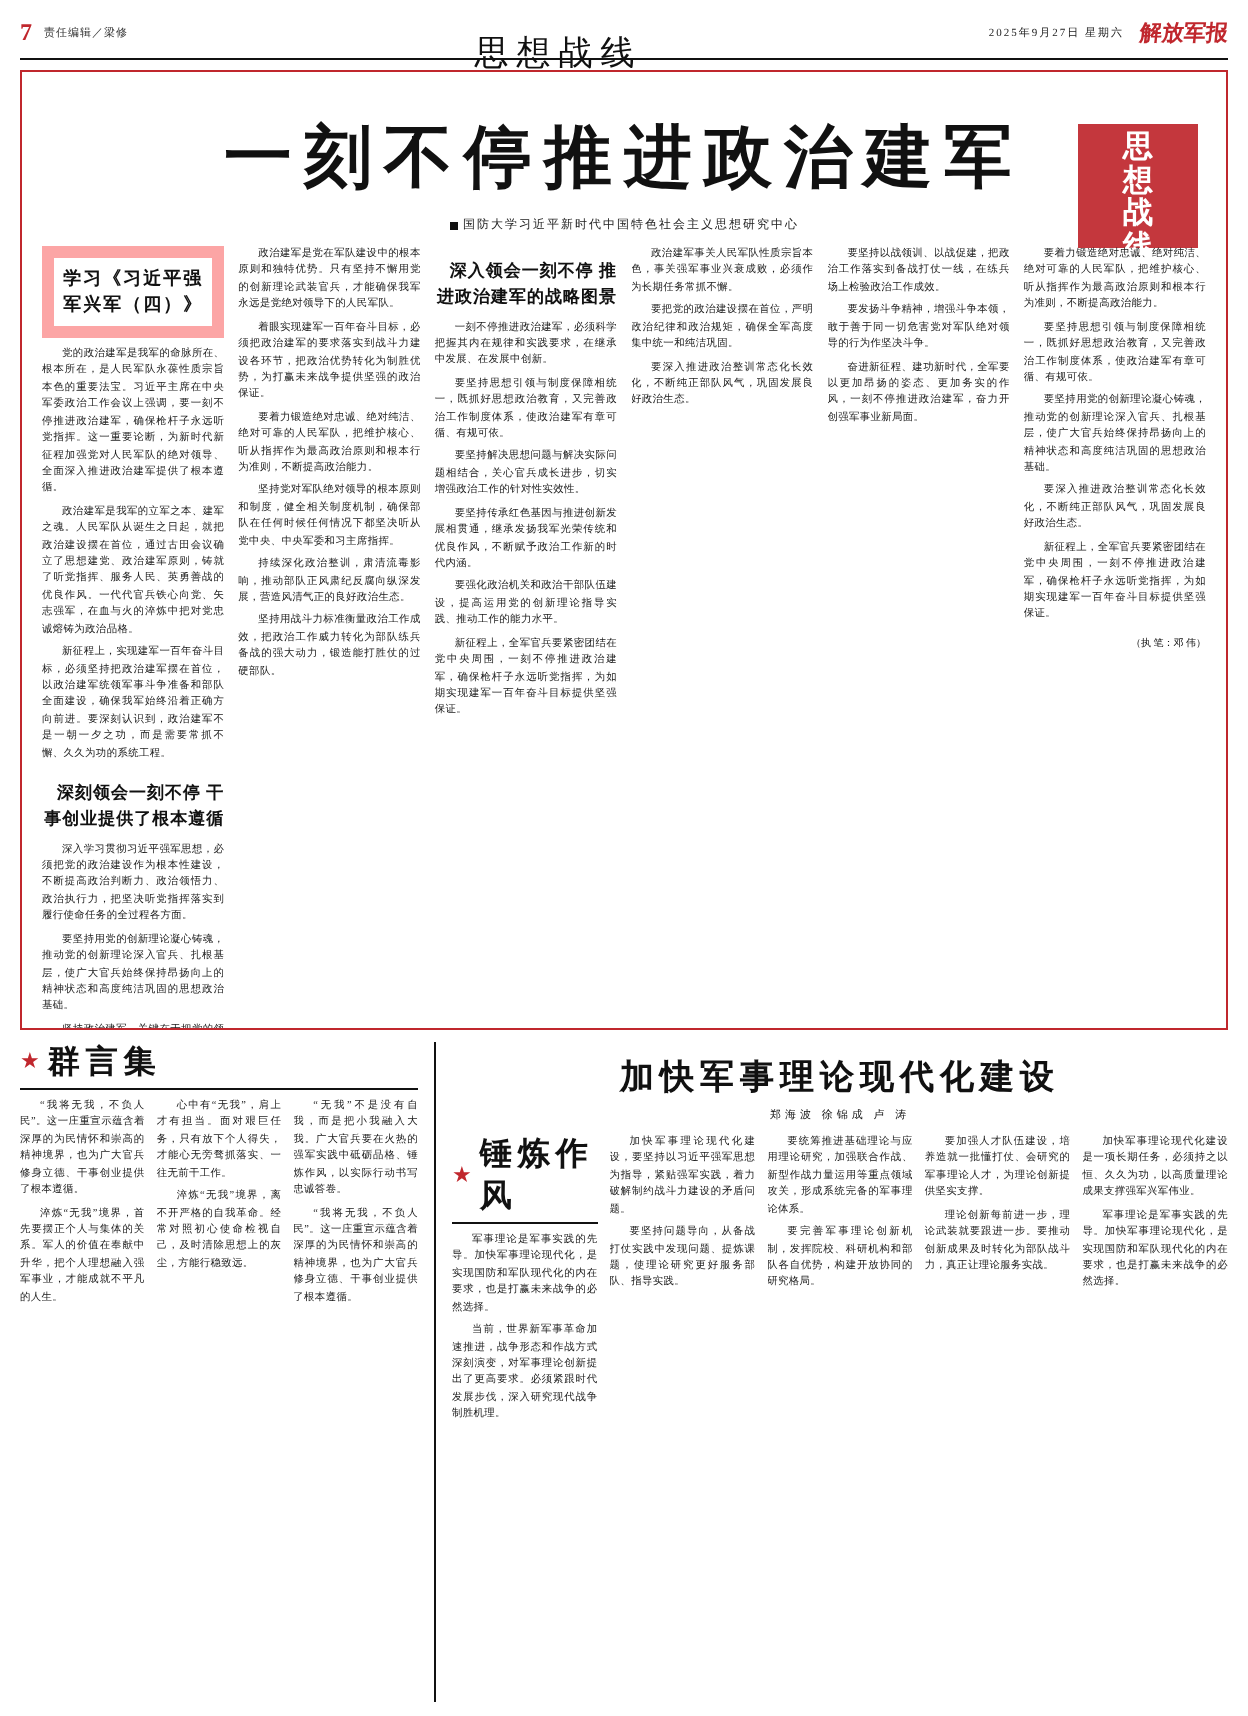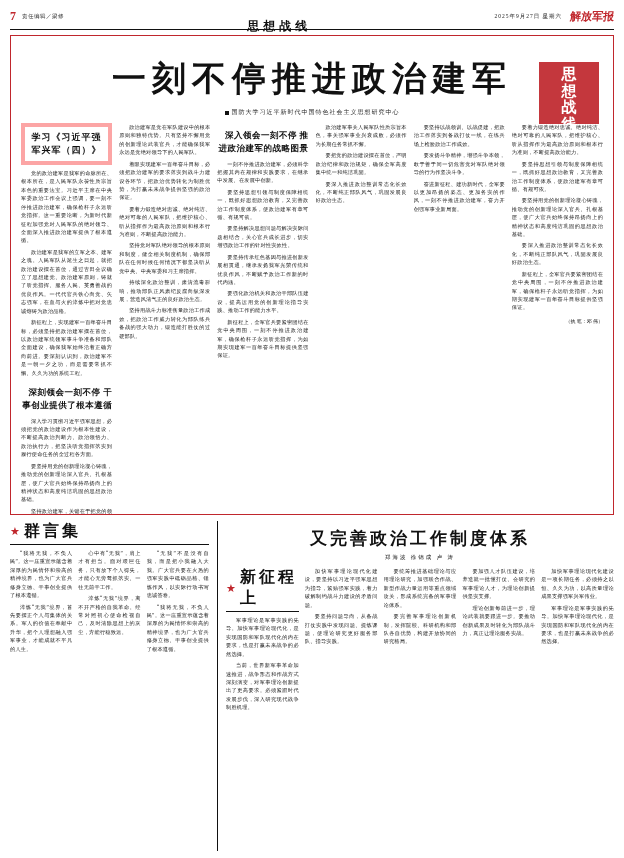--- a/index.html
+++ b/index.html
@@ -15,21 +15,21 @@
   
   .masthead{
     display:flex;align-items:center;justify-content:space-between;
     border-bottom:1.5px solid #111;
     padding-bottom:3px;
     height:20px;
   }
   .mh-left{display:flex;align-items:center;gap:6px;}
   .page-num{font-weight:bold;font-size:12px;color:#c0272d;}
   .editors{font-size:5.5px;color:#333;letter-spacing:.5px;}
-  .mh-center{font-size:12px;font-weight:bold;letter-spacing:4px;margin-top:20px;}
+  .mh-center{font-size:17px;font-weight:normal;letter-spacing:4px;margin-top:20px;}
   .mh-right{display:flex;align-items:center;gap:8px;}
   .mh-date{font-size:5.5px;color:#222;letter-spacing:1px;}
   .logo{
     font-size:11px;font-weight:bold;color:#c0272d;
     font-family:"Liberation Serif",serif;letter-spacing:0px;
     transform:skewX(-6deg);
   }
 
   
   .framed{
@@ -67,21 +67,21 @@
     text-align:center;
     opacity:.92;
   }
   .seal span{display:block;}
 
   
   .cols{display:flex;gap:7px;height:352px;margin-top:4px;}
   .col{flex:1;position:relative;}
 
   .boxtitle{
-    border:4px solid #fca5a5;
+    border:6px solid #fca5a5;
     font-size:9px;
     font-weight:bold;
     text-align:center;
     padding:4px 2px;
     letter-spacing:1px;
     margin-bottom:4px;
     background:#fff;
   }
   .subhead{
     text-align:right;
@@ -249,27 +249,27 @@
           <p>淬炼“无我”境界，离不开严格的自我革命。经常对照初心使命检视自己，及时清除思想上的灰尘，方能行稳致远。</p>
         </div>
         <div class="minicol body-txt">
           <p>“无我”不是没有自我，而是把小我融入大我。广大官兵要在火热的强军实践中砥砺品格、锤炼作风，以实际行动书写忠诚答卷。</p>
           <p>“我将无我，不负人民”。这一庄重宣示蕴含着深厚的为民情怀和崇高的精神境界，也为广大官兵修身立德、干事创业提供了根本遵循。</p>
         </div>
       </div>
     </div>
 
     <div class="b-right">
-      <div class="btitle-r">又完善政治工作制度体系</div>
+      <div class="btitle-r">加快军事理论现代化建设</div>
       <div class="byline">郑海波  徐锦成  卢 涛</div>
       <div class="minicols">
         <div class="minicol">
           <div class="colhead">
             <span class="star">★</span>
-            <span class="colhead-label">新征程上</span>
+            <span class="colhead-label">锤炼作风</span>
           </div>
           <div class="body-txt">
             <p>军事理论是军事实践的先导。加快军事理论现代化，是实现国防和军队现代化的内在要求，也是打赢未来战争的必然选择。</p>
             <p>当前，世界新军事革命加速推进，战争形态和作战方式深刻演变，对军事理论创新提出了更高要求。必须紧跟时代发展步伐，深入研究现代战争制胜机理。</p>
           </div>
         </div>
         <div class="minicol body-txt">
           <p>加快军事理论现代化建设，要坚持以习近平强军思想为指导，紧贴强军实践，着力破解制约战斗力建设的矛盾问题。</p>
           <p>要坚持问题导向，从备战打仗实践中发现问题、提炼课题，使理论研究更好服务部队、指导实践。</p>
         </div>

